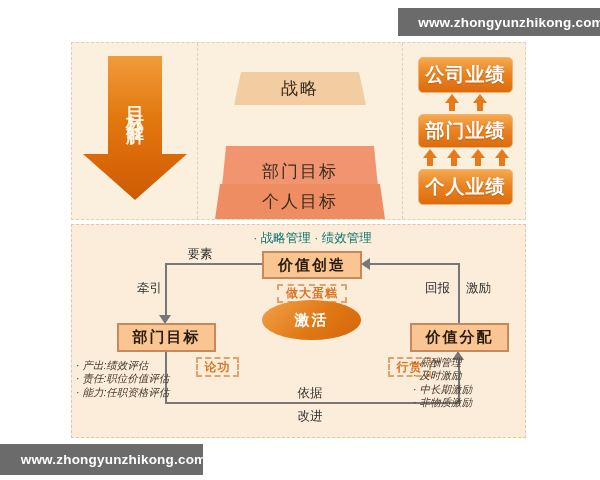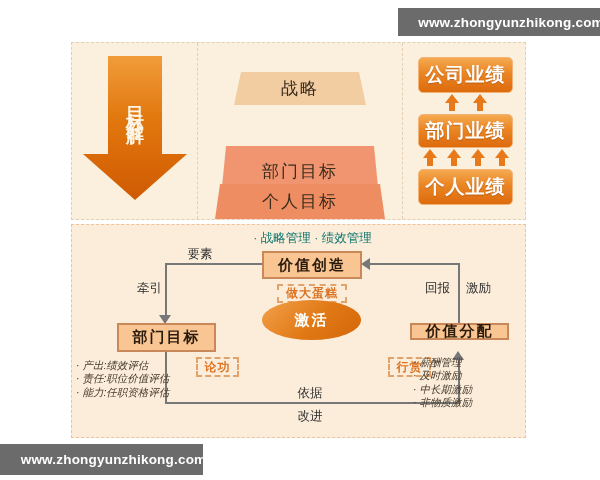--- a/index.html
+++ b/index.html
@@ -57,21 +57,21 @@
   .up-arrow .ua-stem { position:absolute; top:9px; left:4px; width:6px; height:8px; background:#E8791A; }
 
   
   .bp-header { position:absolute; left:225px; top:230px; width:175px; text-align:center;
       font-size:12.5px; color:#0f766e; }
   .node { position:absolute; background:#F9C693; border:2px solid #C9885A;
       color:#2B1B0C; font-weight:bold; font-size:15px; letter-spacing:2px;
       display:flex; align-items:center; justify-content:center; }
   .node-creation { left:262px; top:251px; width:100px; height:28px; }
   .node-evaluation { left:117px; top:323px; width:99px; height:29px; }
-  .node-distribution { left:410px; top:323px; width:99px; height:17px; }
+  .node-distribution { left:410px; top:323px; width:99px; height:29px; }
   .tag { position:absolute; border:2px dashed #DFA36B; color:#DC7220; font-weight:bold;
       font-size:12px; letter-spacing:1px; display:flex; align-items:center; justify-content:center; }
   .tag-cake { left:277px; top:284px; width:70px; height:19px; }
   .tag-merit { left:196px; top:357px; width:43px; height:20px; }
   .tag-reward { left:388px; top:357px; width:43px; height:20px; }
   .ellipse { position:absolute; left:262px; top:300px; width:99px; height:40px; border-radius:50%;
       background:linear-gradient(135deg,#F2A14B 0%,#E07814 55%,#D4660A 100%);
       color:#fff; font-weight:bold; font-size:15px; letter-spacing:2px;
       display:flex; align-items:center; justify-content:center; }
 

